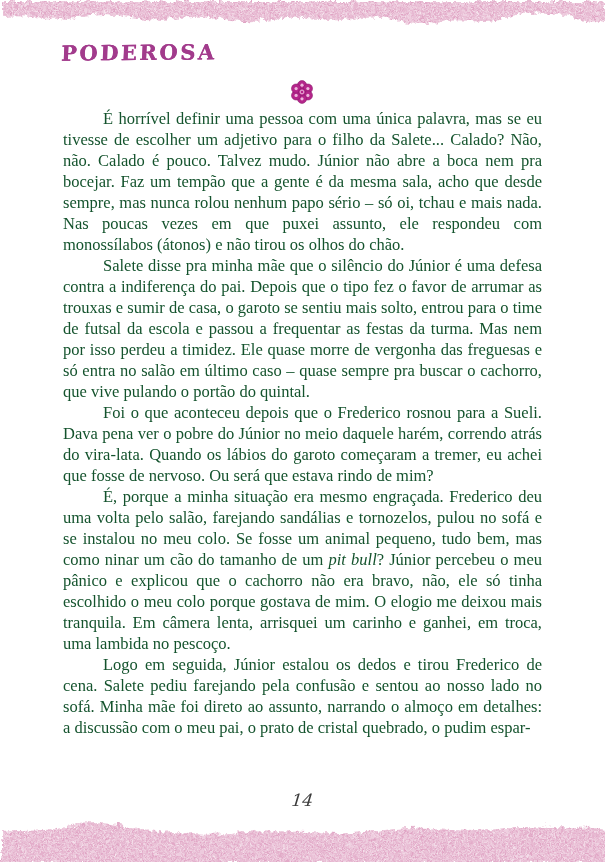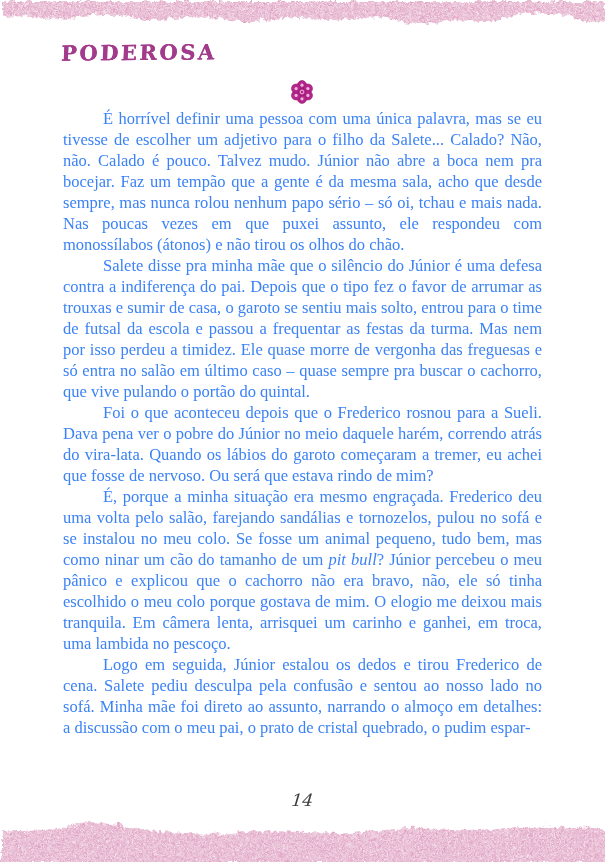--- a/index.html
+++ b/index.html
@@ -21,21 +21,21 @@
     font-size:21px;
     letter-spacing:2.5px;
     color:#a23b8c;
     transform:skewX(-3deg) rotate(-0.5deg);
     text-shadow:0.4px 0 #a23b8c;
   }
   .flower { position:absolute; top:79px; left:289px; }
   .body-text {
     position:absolute; top:108px; left:63px; width:479px;
     font-size:16.5px; line-height:21px;
-    color:#3b82f6;
+    color:#14532d;
     text-align:justify;
     text-justify:inter-word;
   }
   .para { margin:0; text-indent:40px; }
   .para .it { }
   .page-number {
     position:absolute; top:790px; left:0; width:605px;
     text-align:center;
     font-family:"DejaVu Serif",serif;
     font-style:italic;
@@ -122,21 +122,21 @@
     <circle cx="7.1" cy="9.6" r="1.6" fill="#eeb7dc"></circle>
     <circle cx="13" cy="13" r="3.6" fill="#b5258b" stroke="#8c1a6b" stroke-width="0.6"></circle>
     <circle cx="13" cy="13" r="1.9" fill="none" stroke="#eeb7dc" stroke-width="1"></circle>
   </svg>
 
   <div class="body-text">
     <p class="para"><span>É horrível definir uma pessoa com uma única palavra, mas se eu tivesse de escolher um adjetivo para o filho da Salete... Calado? Não, não. Calado é pouco. Talvez mudo. Júnior não abre a boca nem pra bocejar. Faz um tempão que a gente é da mesma sala, acho que desde sempre, mas nunca rolou nenhum papo sério – só oi, tchau e mais nada. Nas poucas vezes em que puxei assunto, ele respondeu com monossílabos (átonos) e não tirou os olhos do chão.</span></p>
     <p class="para"><span>Salete disse pra minha mãe que o silêncio do Júnior é uma defesa contra a indiferença do pai. Depois que o tipo fez o favor de arrumar as trouxas e sumir de casa, o garoto se sentiu mais solto, entrou para o time de futsal da escola e passou a frequentar as festas da turma. Mas nem por isso perdeu a timidez. Ele quase morre de vergonha das freguesas e só entra no salão em último caso – quase sempre pra buscar o cachorro, que vive pulando o portão do quintal.</span></p>
     <p class="para"><span>Foi o que aconteceu depois que o Frederico rosnou para a Sueli. Dava pena ver o pobre do Júnior no meio daquele harém, correndo atrás do vira-lata. Quando os lábios do garoto começaram a tremer, eu achei que fosse de nervoso. Ou será que estava rindo de mim?</span></p>
     <p class="para"><span>É, porque a minha situação era mesmo engraçada. Frederico deu uma volta pelo salão, farejando sandálias e tornozelos, pulou no sofá e se instalou no meu colo. Se fosse um animal pequeno, tudo bem, mas como ninar um cão do tamanho de um </span><em class="it">pit bull</em><span>? Júnior percebeu o meu pânico e explicou que o cachorro não era bravo, não, ele só tinha escolhido o meu colo porque gostava de mim. O elogio me deixou mais tranquila. Em câmera lenta, arrisquei um carinho e ganhei, em troca, uma lambida no pescoço.</span></p>
-    <p class="para"><span>Logo em seguida, Júnior estalou os dedos e tirou Frederico de cena. Salete pediu desculpa pela confusão e sentou ao nosso lado no sofá. Minha mãe foi direto ao assunto, narrando o almoço em detalhes: a discussão com o meu pai, o prato de cristal quebrado, o pudim espar-</span></p>
+    <p class="para"><span>Logo em seguida, Júnior estalou os dedos e tirou Frederico de cena. Salete pediu farejando pela confusão e sentou ao nosso lado no sofá. Minha mãe foi direto ao assunto, narrando o almoço em detalhes: a discussão com o meu pai, o prato de cristal quebrado, o pudim espar-</span></p>
   </div>
 
   <div class="page-number">14</div>
 
   <svg class="band band-bottom" width="605" height="44" viewBox="0 0 605 44" aria-hidden="true">
     <g filter="url(#fuzzBot)">
       <use href="#botShape" fill="#e0a4c4"></use>
       <use href="#botShape" fill="#ffffff" filter="url(#speckA)" opacity="0.55"></use>
       <use href="#botShape" fill="#cb7fb0" filter="url(#speckB)" opacity="0.5"></use>
     </g>

